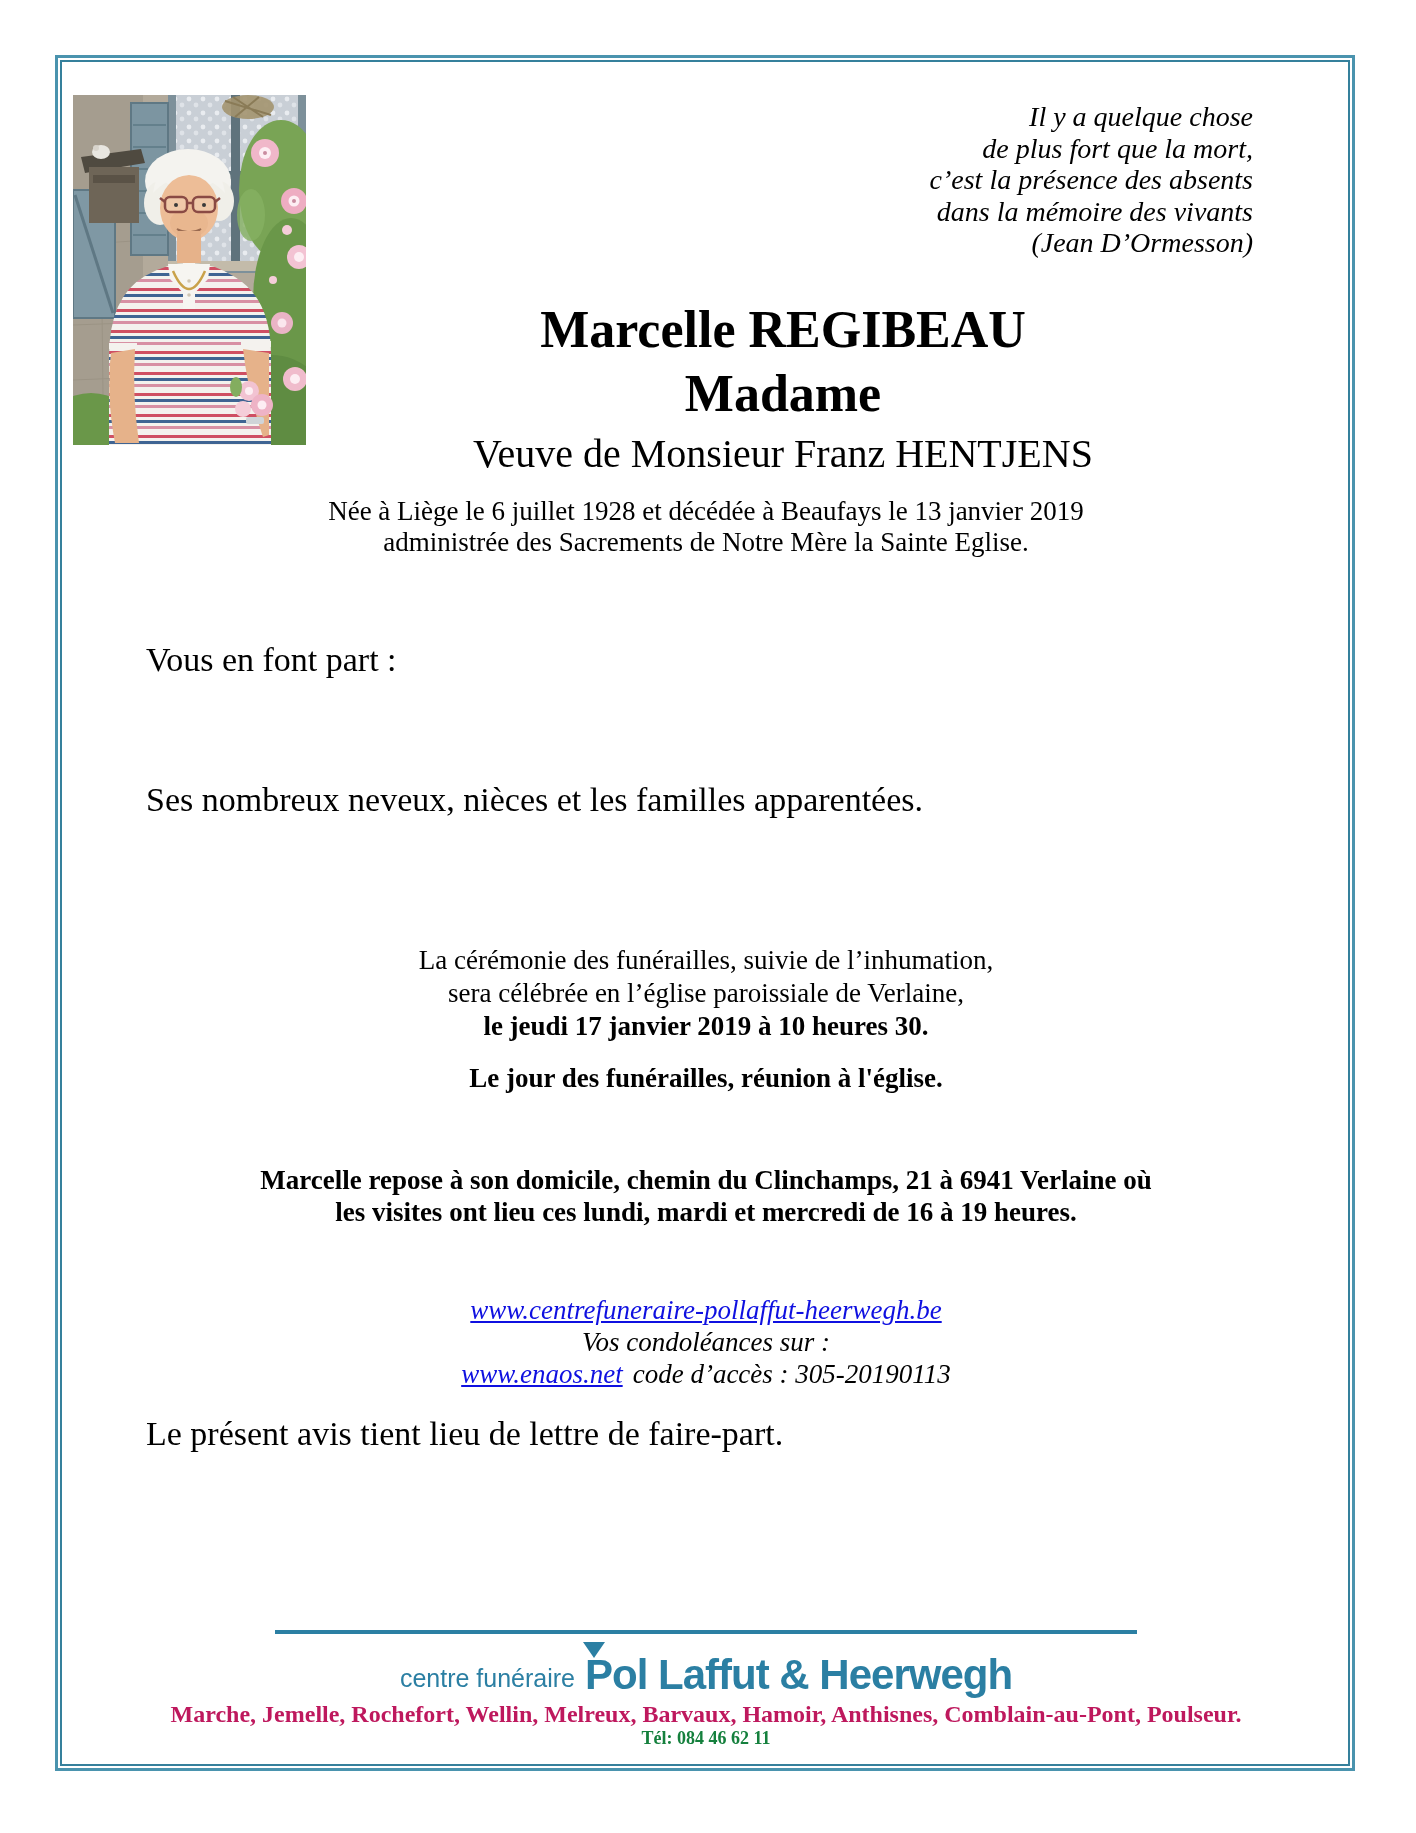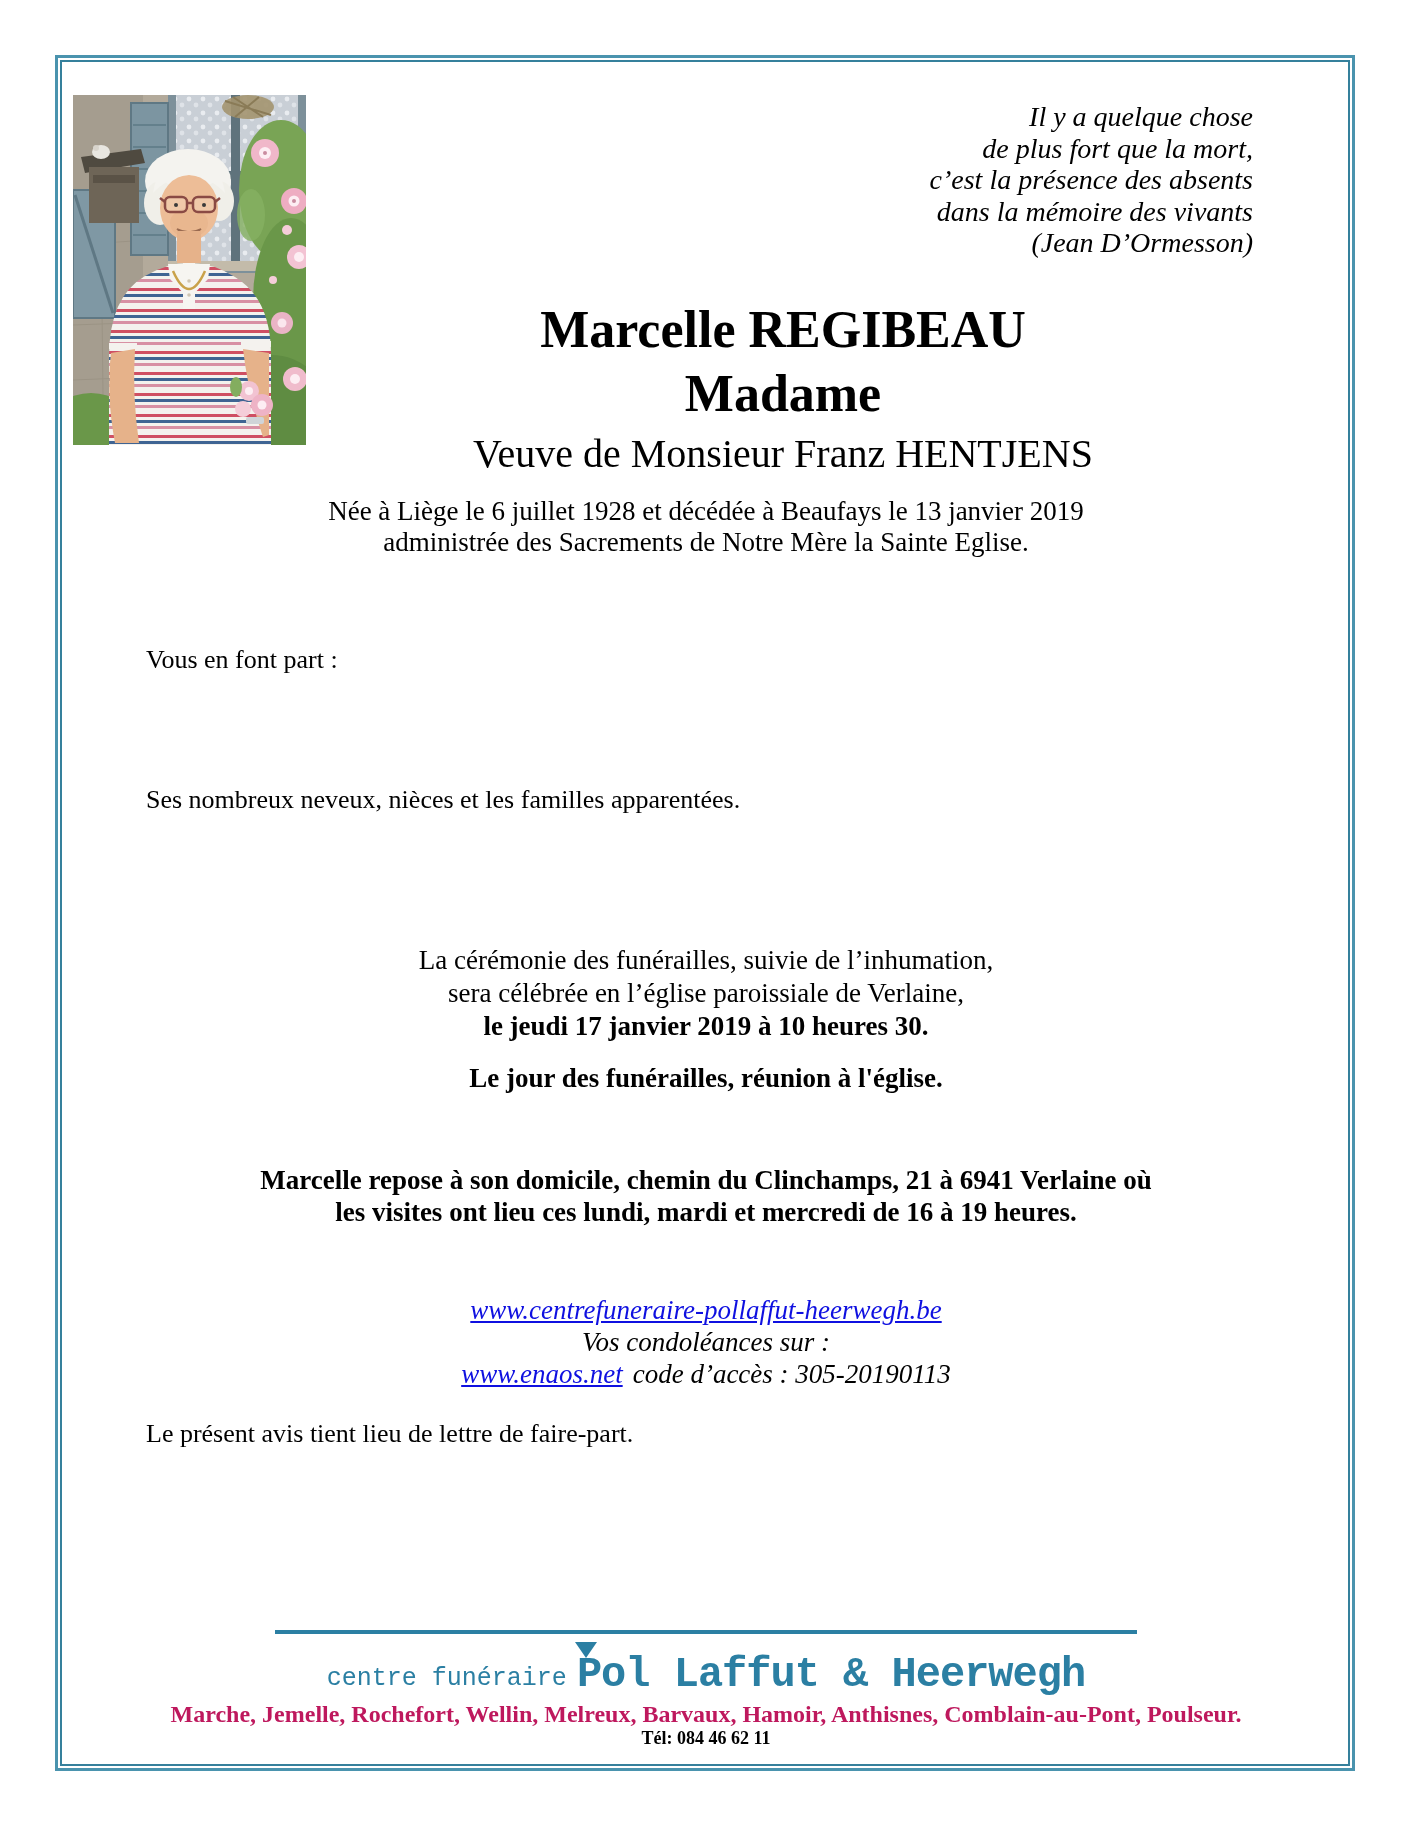--- a/index.html
+++ b/index.html
@@ -20,49 +20,49 @@
          font-style:italic;font-size:28px;line-height:31.5px;}
 
   
   .title-block{position:absolute;left:181px;top:298px;width:1204px;text-align:center;}
   .t-main{font-size:52px;font-weight:bold;line-height:64px;}
   .t-sub{font-size:40px;line-height:56px;}
 
   
   .cblock{position:absolute;left:73px;width:1266px;text-align:center;
           font-size:27px;line-height:33px;}
-  .lblock{position:absolute;left:146px;font-size:26px;line-height:31px;}
+  .lblock{position:absolute;left:146px;font-size:34px;line-height:31px;}
   .birth{top:496px;line-height:31px;}
   .vous{top:644px;}
   .ses{top:784px;}
   .ceremony{top:944px;}
   .bold{font-weight:bold;}
   .jour{top:1062px;font-weight:bold;}
   .repose{top:1131px;font-weight:bold;line-height:32px;margin-top:33px;}
   .veillee{top:1228px;font-weight:bold;}
   .condol{top:1294px;font-style:italic;line-height:32px;}
   .link{color:#0f10e0;text-decoration:underline;cursor:pointer;}
   .acc{margin-left:10px;}
   .notice{top:1418px;}
 
   
   .footer-rule{position:absolute;left:275px;top:1630px;width:862px;height:4px;background:#2b7fa3;}
   .logo-row{position:absolute;left:73px;top:1654px;width:1266px;display:flex;
             justify-content:center;align-items:flex-end;gap:10px;
-            font-family:Liberation Mono, monospace;color:#2b7fa3;text-align:center;}
+            font-family:Liberation Sans, sans-serif;color:#2b7fa3;text-align:center;}
   .brand-prefix{font-size:25px;line-height:1;padding-bottom:5px;}
   .brand-name-wrap{position:relative;display:inline-block;}
   .triangle{position:absolute;left:-2px;top:-12px;width:0;height:0;
             border-left:11px solid transparent;border-right:11px solid transparent;
             border-top:16px solid #2b7fa3;}
   .brand-name{font-size:42px;font-weight:bold;line-height:1;letter-spacing:-1px;}
   .cities{position:absolute;left:73px;top:1703px;width:1266px;text-align:center;
           font-weight:bold;font-size:24px;line-height:22px;color:#be185d;}
   .tel{position:absolute;left:73px;top:1728px;width:1266px;text-align:center;
-       font-weight:bold;font-size:18px;color:#000000;}
+       font-weight:bold;font-size:18px;color:#15803d;}
 </style>
 </head>
 <body>
 
 <div class="page">
 
   <div class="border-outer">
     <div class="border-inner"></div>
   </div>
 

